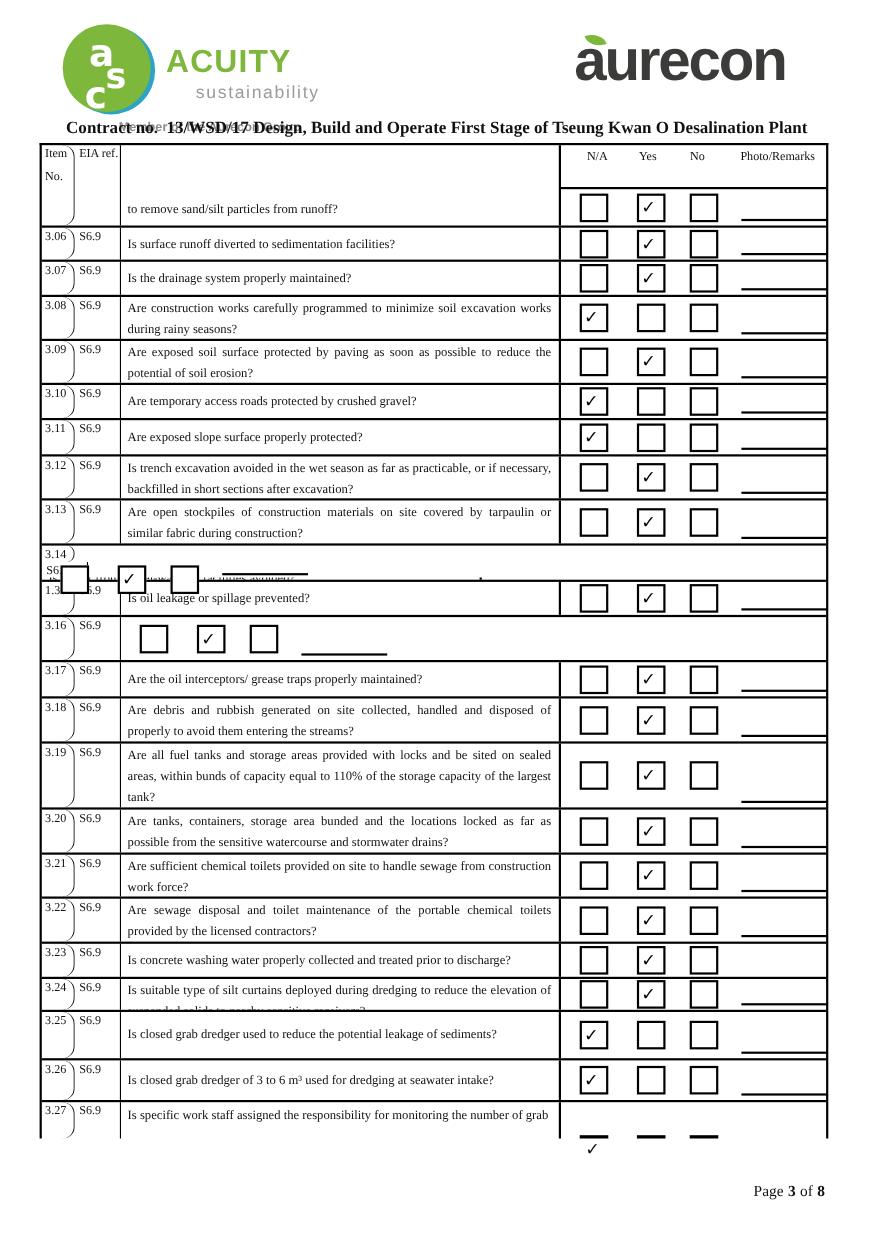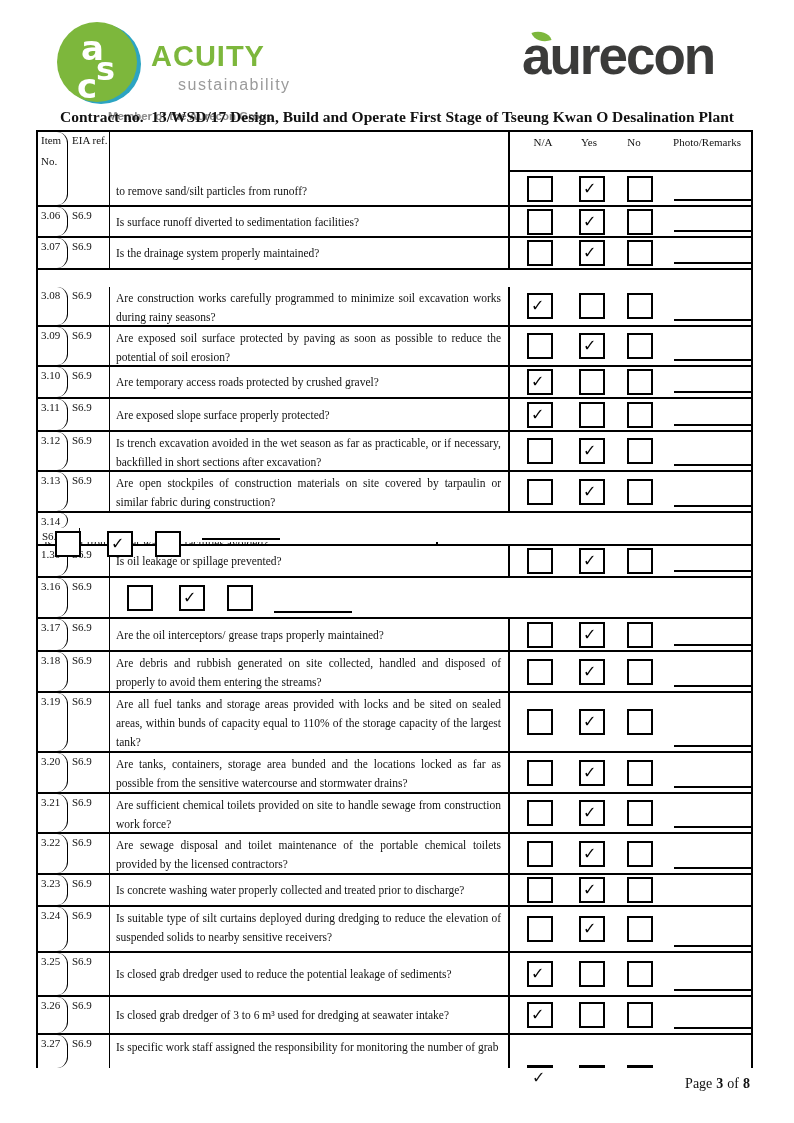--- a/index.html
+++ b/index.html
@@ -143,21 +143,21 @@
           </div>
           <div class="cell c-ans">
             <div class="box b-na"></div>
             <div class="box b-yes">
               <div class="check">✓</div>
             </div>
             <div class="box b-no"></div>
             <div class="remark"></div>
           </div>
         </div>
-        <div class="row" style="height: 40px; margin-top: 17px;">
+        <div class="row" style="height: 40px;">
           <div class="cell c-item">3.08</div>
           <div class="cell c-eia">S6.9</div>
           <div class="cell c-q justify"><span>Are construction works carefully programmed to minimize soil excavation works during rainy seasons?</span></div>
           <div class="cell c-ans">
             <div class="box b-na">
               <div class="check">✓</div>
             </div>
             <div class="box b-yes"></div>
             <div class="box b-no"></div>
             <div class="remark"></div>
@@ -361,21 +361,21 @@
             <span>Is concrete washing water properly collected and treated prior to discharge?</span>
           </div>
           <div class="cell c-ans">
             <div class="box b-na"></div>
             <div class="box b-yes">
               <div class="check">✓</div>
             </div>
             <div class="box b-no"></div>
           </div>
         </div>
-        <div class="row" style="height: 46px;">
+        <div class="row" style="height: 30px;">
           <div class="cell c-item">3.24</div>
           <div class="cell c-eia">S6.9</div>
           <div class="cell c-q justify"><span>Is suitable type of silt curtains deployed during dredging to reduce the elevation of suspended solids to nearby sensitive receivers?</span></div>
           <div class="cell c-ans">
             <div class="box b-na"></div>
             <div class="box b-yes">
               <div class="check">✓</div>
             </div>
             <div class="box b-no"></div>
             <div class="remark"></div>

